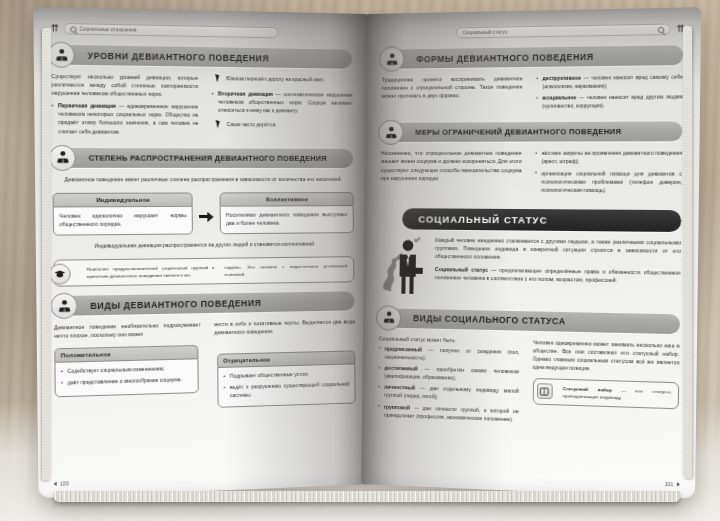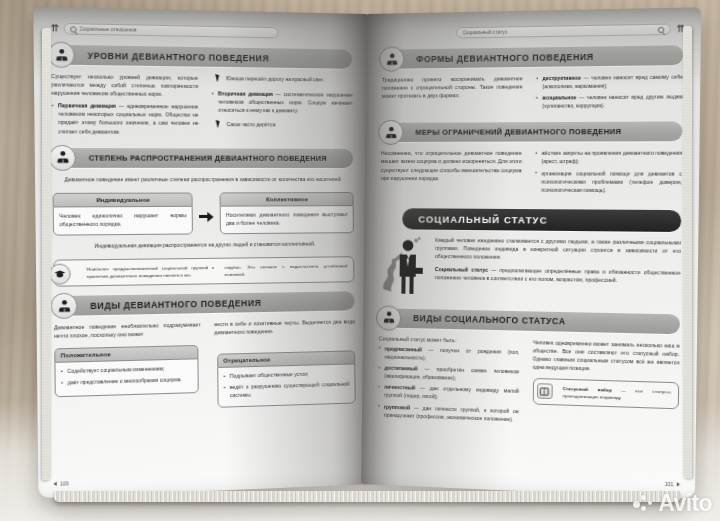--- a/index.html
+++ b/index.html
@@ -575,22 +575,13 @@
 
       <div class="pagenum right">
         <span>101</span>
         <span class="tri r"></span>
       </div>
     </div>
 
     <div class="edge edge-bottom"></div>
   </div>
 
-  <div id="watermark">
-    <span class="wdots">
-      <i style="width:7px;height:7px;left:0;top:7px"></i>
-      <i style="width:5px;height:5px;left:8px;top:1px"></i>
-      <i style="width:5px;height:5px;left:8px;top:12px"></i>
-      <i style="width:4px;height:4px;left:15px;top:7px"></i>
-    </span>
-    <span class="wtext">Avito</span>
-  </div>
 </div>
 
 </body></html>

